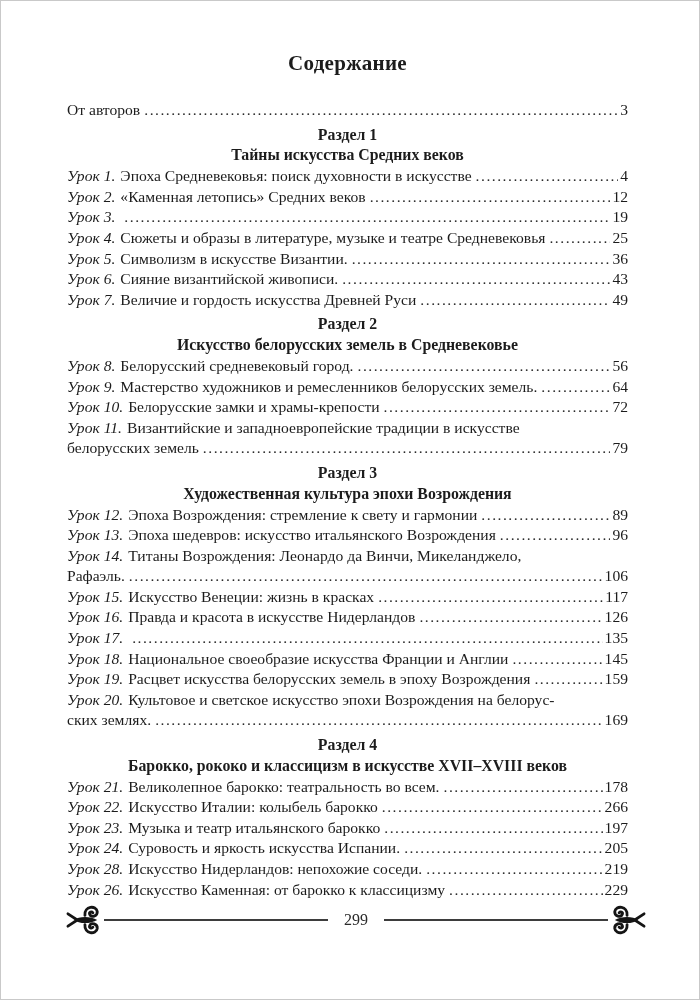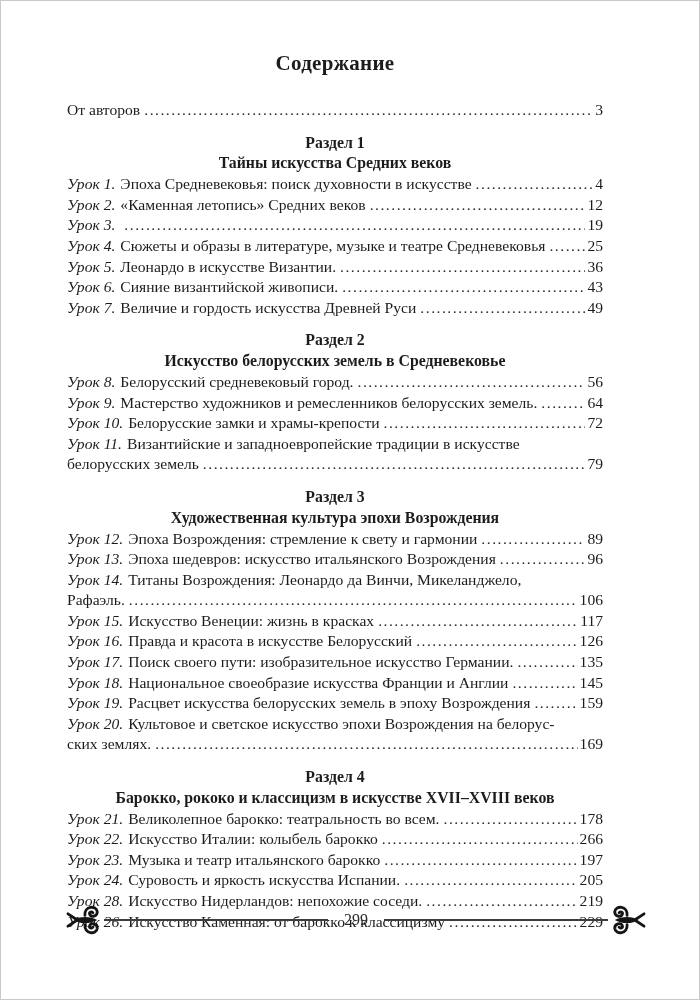--- a/index.html
+++ b/index.html
@@ -8,21 +8,21 @@
     background:#ffffff;
     box-sizing:border-box;
     border:1px solid #c9c9c9;
     font-family:"Liberation Serif","DejaVu Serif",serif;
     color:#1c1c1c;
     overflow:hidden;
     position:relative;
   }
   .page{
     position:relative;
-    padding:50px 96px 0 66px;
+    padding:50px 71px 0 66px;
   }
   .doc-title{
     font-size:21px;
     font-weight:bold;
     text-align:center;
     margin:0 0 24px 0;
     letter-spacing:.3px;
   }
   .row{
     display:flex;
@@ -43,21 +43,21 @@
     overflow:hidden;
     white-space:nowrap;
     margin:0 2px 0 4px;
     letter-spacing:1.5px;
     color:#2a2a2a;
   }
   .pg{
     flex:0 0 auto;
     text-align:right;
   }
-  .section{margin-top:12px;}
+  .section{margin-top:4px;}
   .sec-num,.sec-title{
     font-size:15.8px;
     font-weight:bold;
     text-align:center;
     line-height:20.8px;
   }
   .footer{
     position:absolute;
     top:901px;left:64px;right:52px;
     height:36px;
@@ -115,21 +115,21 @@
           <span class="pg">19</span>
         </div>
         <div class="row">
           <span class="prefix">Урок 4.</span>
           <span class="txt">Сюжеты и образы в литературе, музыке и театре Средневековья</span>
           <span class="leader">................................................................................................................................................................</span>
           <span class="pg">25</span>
         </div>
         <div class="row">
           <span class="prefix">Урок 5.</span>
-          <span class="txt">Леонардо в искусстве Византии.</span>
+          <span class="txt">Символизм в искусстве Византии.</span>
           <span class="leader">................................................................................................................................................................</span>
           <span class="pg">36</span>
         </div>
         <div class="row">
           <span class="prefix">Урок 6.</span>
           <span class="txt">Сияние византийской живописи.</span>
           <span class="leader">................................................................................................................................................................</span>
           <span class="pg">43</span>
         </div>
         <div class="row">
@@ -195,27 +195,26 @@
           <span class="pg">106</span>
         </div>
         <div class="row">
           <span class="prefix">Урок 15.</span>
           <span class="txt">Искусство Венеции: жизнь в красках</span>
           <span class="leader">................................................................................................................................................................</span>
           <span class="pg">117</span>
         </div>
         <div class="row">
           <span class="prefix">Урок 16.</span>
-          <span class="txt">Правда и красота в искусстве Белорусский</span>
+          <span class="txt">Правда и красота в искусстве Нидерландов</span>
           <span class="leader">................................................................................................................................................................</span>
           <span class="pg">126</span>
         </div>
         <div class="row">
           <span class="prefix">Урок 17.</span>
-          <span class="txt">Поиск своего пути: изобразительное искусство Германии.</span>
           <span class="leader">................................................................................................................................................................</span>
           <span class="pg">135</span>
         </div>
         <div class="row">
           <span class="prefix">Урок 18.</span>
           <span class="txt">Национальное своеобразие искусства Франции и Англии</span>
           <span class="leader">................................................................................................................................................................</span>
           <span class="pg">145</span>
         </div>
         <div class="row">

